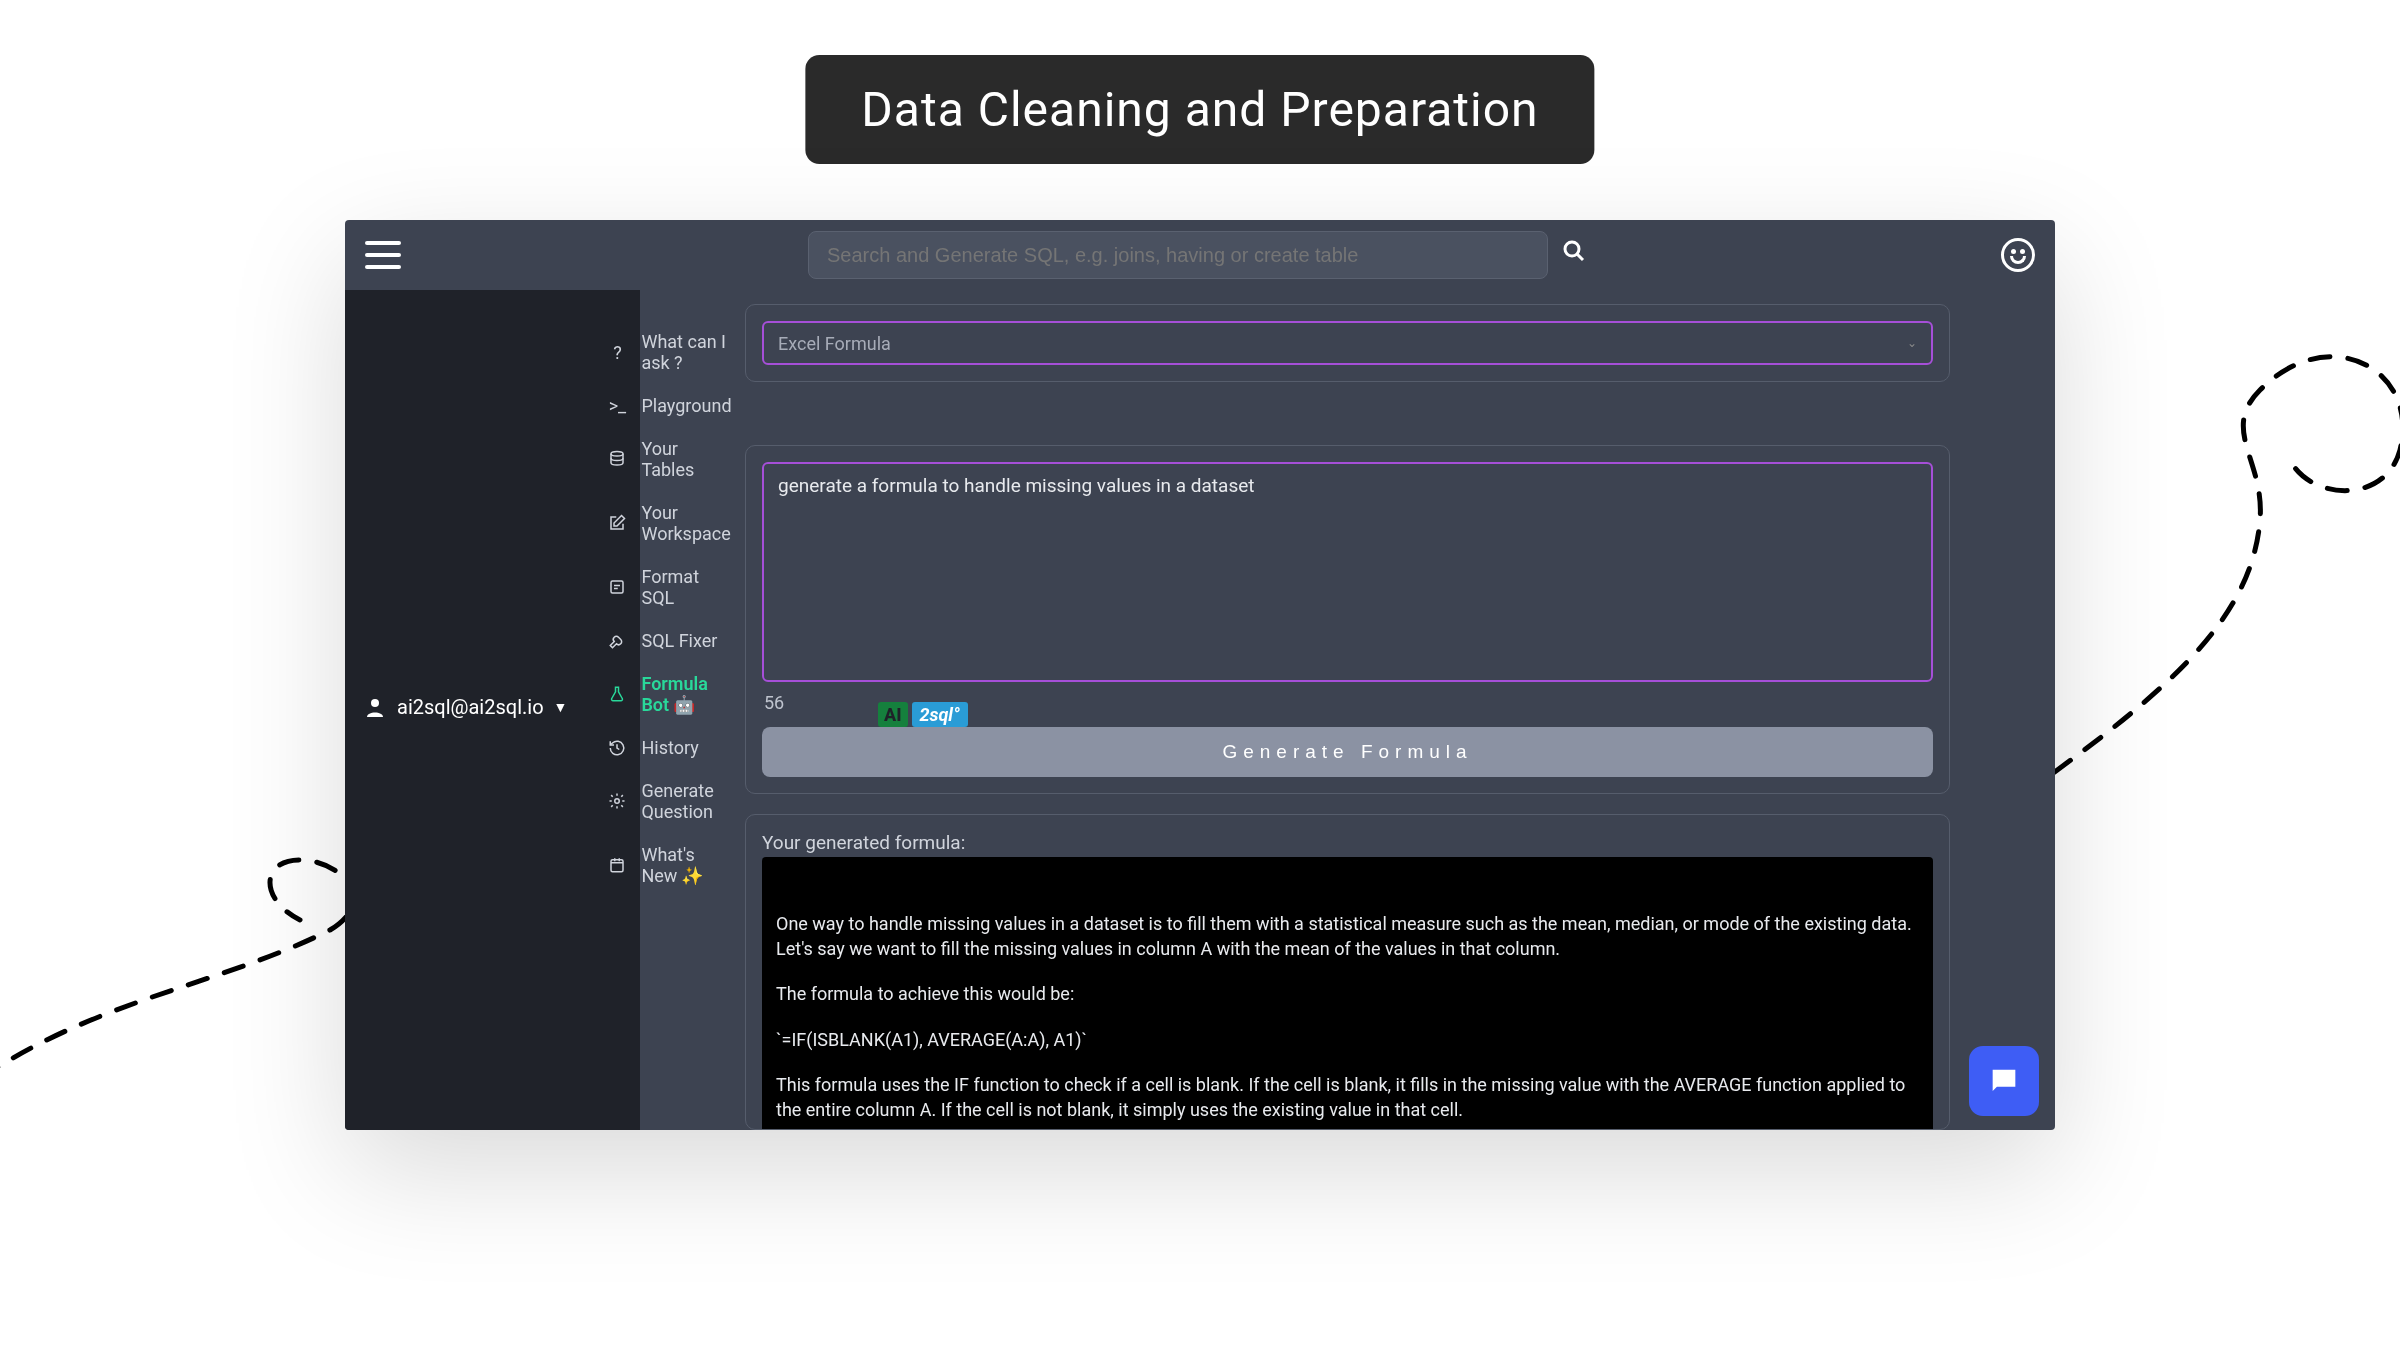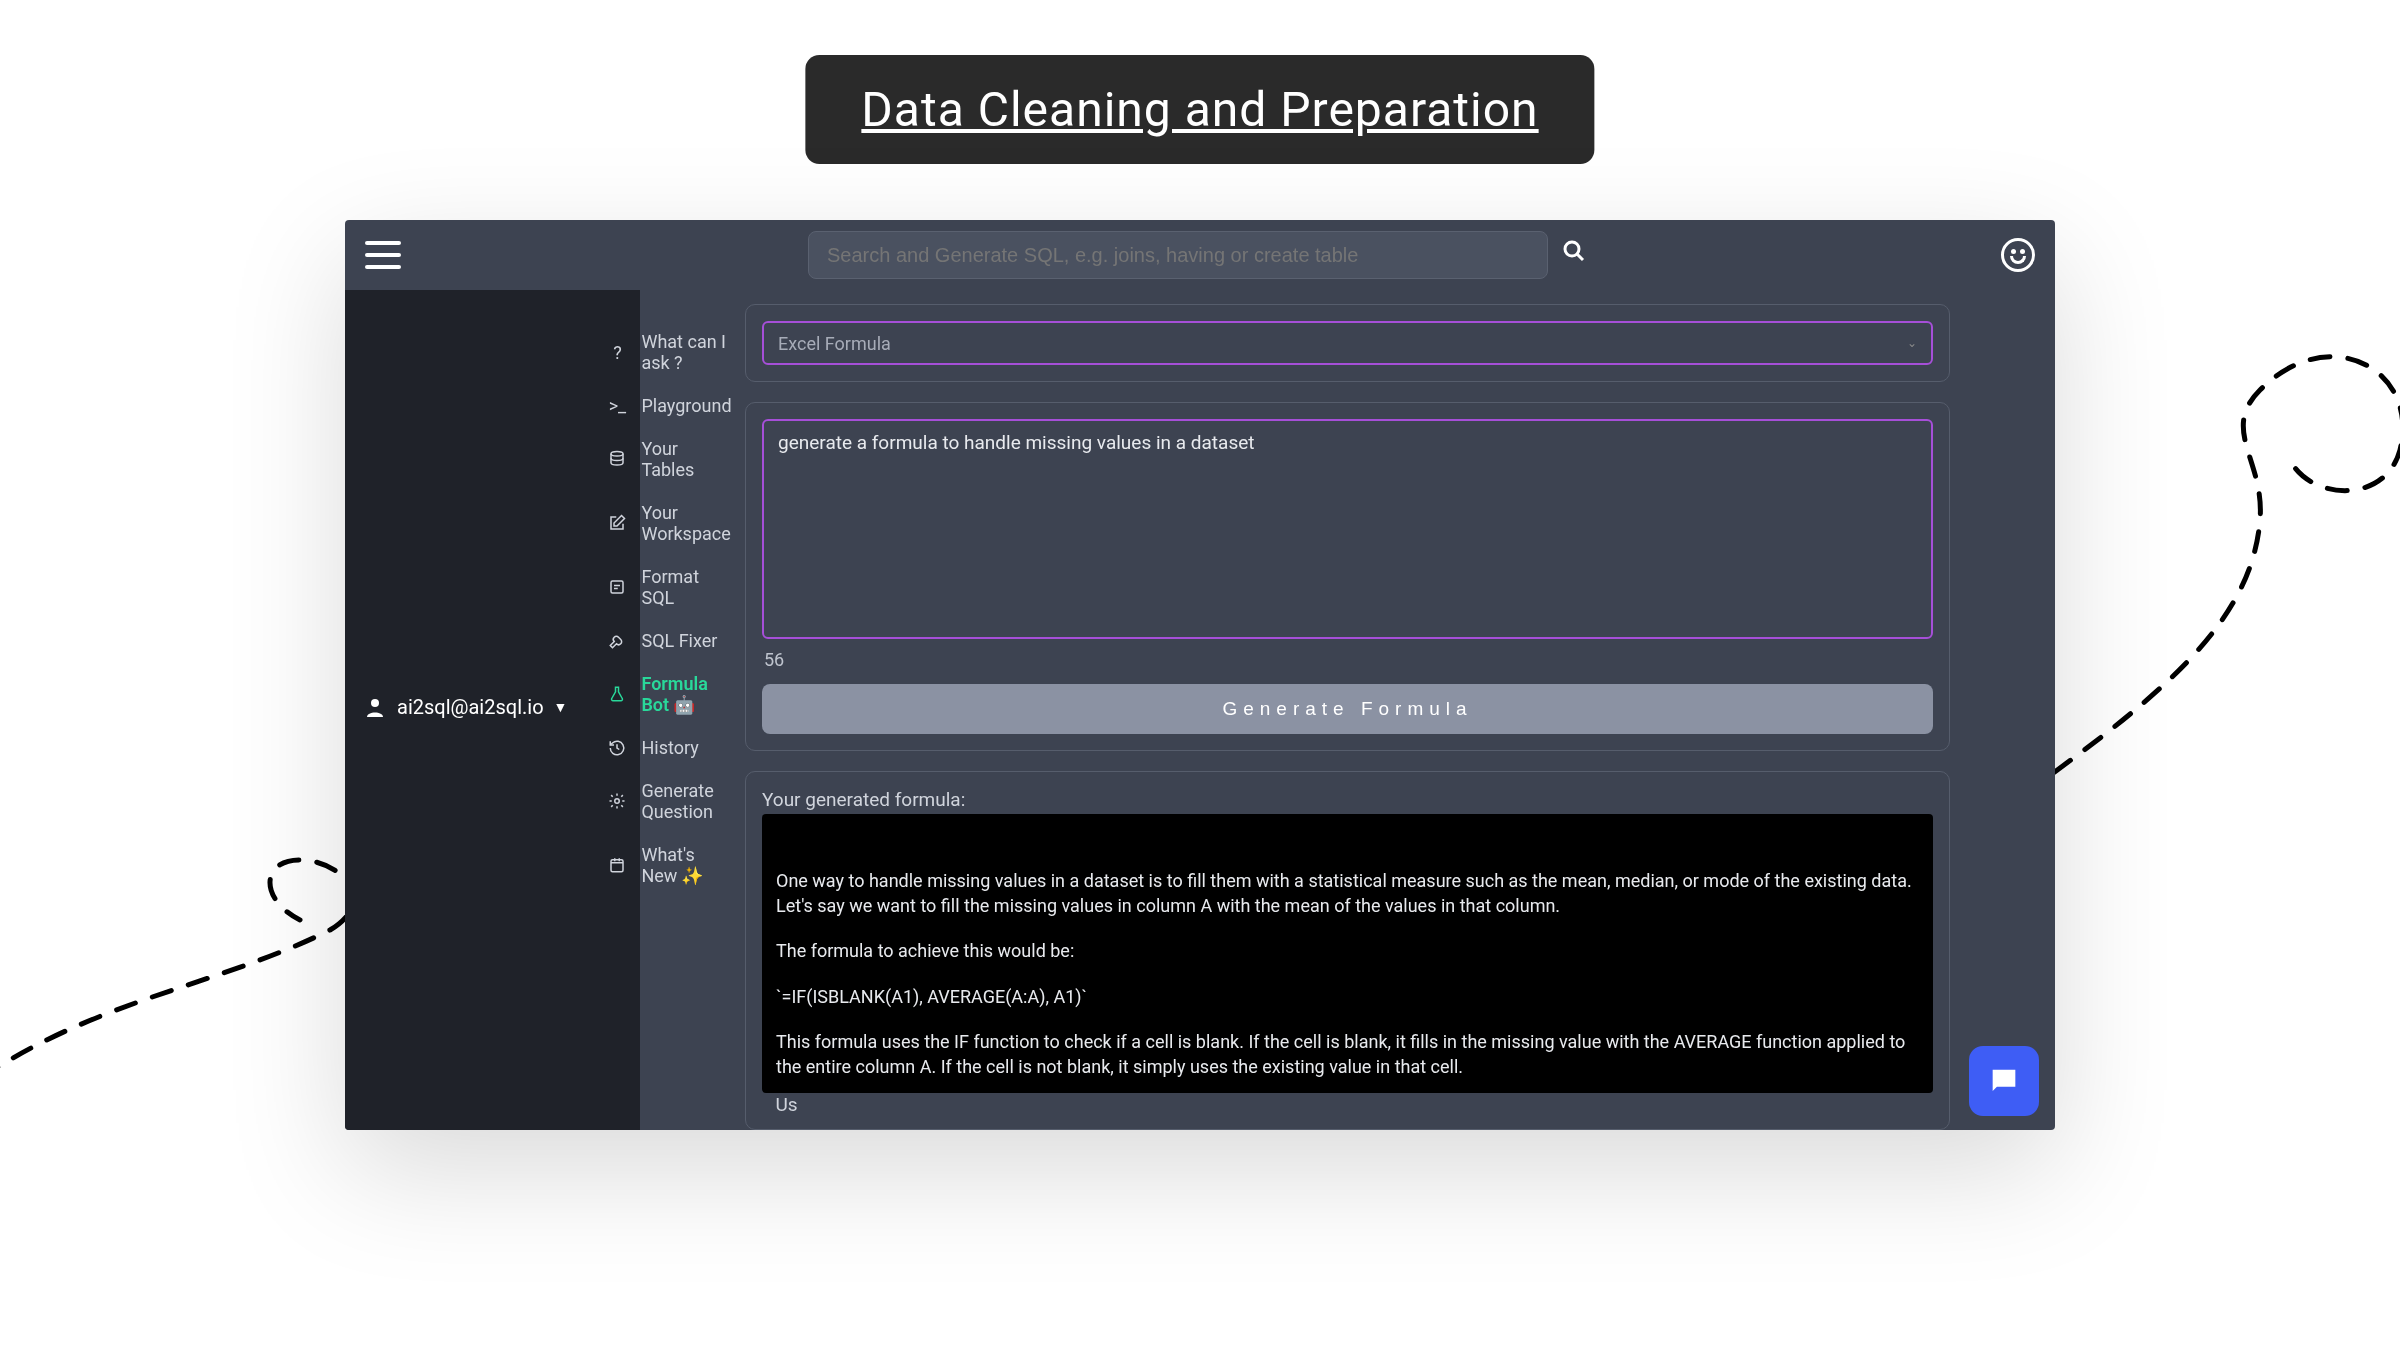--- a/index.html
+++ b/index.html
@@ -17,21 +17,20 @@
   left: 50%;
   transform: translateX(-50%);
   top: 55px;
   background: #2a2a2a;
   color: #fff;
   padding: 26px 56px;
   border-radius: 14px;
   font-size: 48px;
   font-weight: 400;
   letter-spacing: 1px;
-  text-decoration: underline;
 }
 
 .app-frame {
   position: absolute;
   left: 345px;
   top: 220px;
   width: 1710px;
   height: 910px;
   background: #3d4351;
   border-radius: 4px;
@@ -474,21 +473,21 @@
     </div>
 
     <div class="main">
       <div class="panel">
         <div class="select-box">
           <span>Excel Formula</span>
           <span class="chev">⌄</span>
         </div>
       </div>
 
-      <div class="panel" style="padding-bottom:16px;">
+      <div class="panel" style="padding-bottom:16px;margin-top:43px;">
         <textarea class="textarea-box" style="">generate a formula to handle missing values in a dataset</textarea>
         <div class="char-count">56</div>
         <button class="generate-btn">Generate Formula</button>
       </div>
 
       <div class="panel" style="flex:1; overflow:hidden;">
         <div class="result-label">Your generated formula:</div>
         <div class="result-box">
           <p>One way to handle missing values in a dataset is to fill them with a statistical measure such as the mean, median, or mode of the existing data. Let's say we want to fill the missing values in column A with the mean of the values in that column.</p>
           <p>The formula to achieve this would be:</p>

